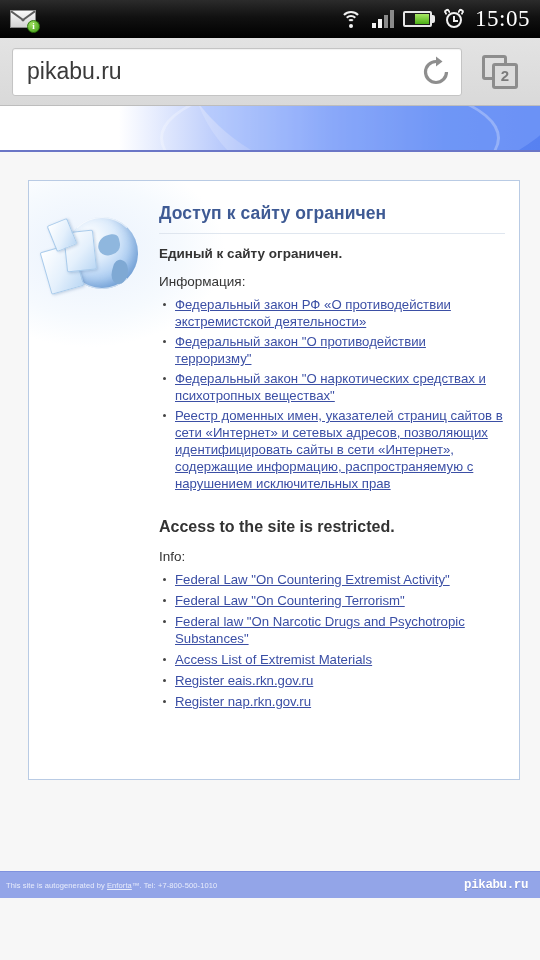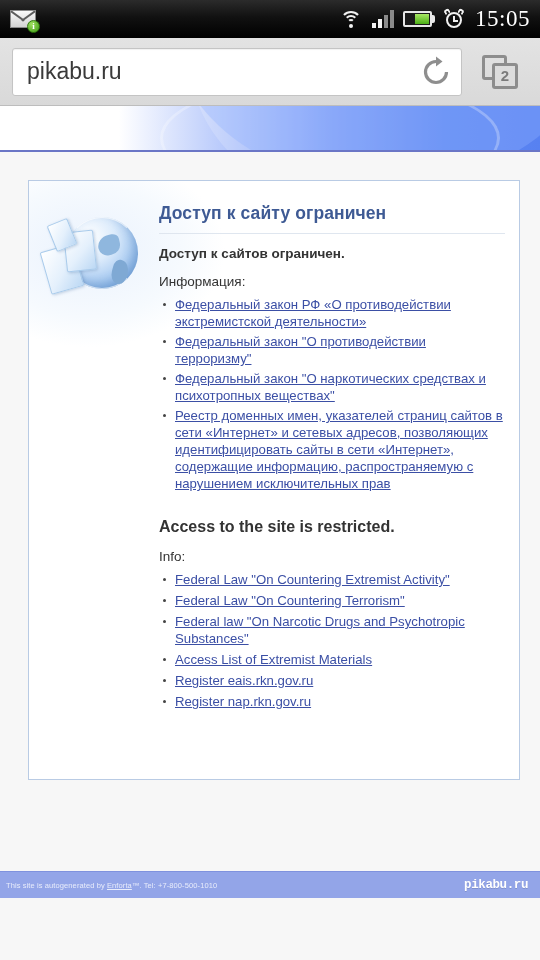--- a/index.html
+++ b/index.html
@@ -318,21 +318,21 @@
             <div class="mer"></div>
             <div class="land1"></div>
             <div class="land2"></div>
             <div class="pg pg1"></div>
             <div class="pg pg2"></div>
             <div class="pg pg3"></div>
           </div>
         </div>
         <div class="body-col">
           <h1 class="title">Доступ к сайту ограничен</h1>
-          <div class="lead">Доступ к сайтов ограничен.</div>
+          <div class="lead">Единый к сайту ограничен.</div>
           <div class="sub">Информация:</div>
           <ul class="links ru">
             <li><a href="#">Федеральный закон РФ «О противодействии экстремистской деятельности»</a></li>
             <li><a href="#">Федеральный закон "О противодействии терроризму"</a></li>
             <li><a href="#">Федеральный закон "О наркотических средствах и психотропных веществах"</a></li>
             <li><a href="#">Реестр доменных имен, указателей страниц сайтов в сети «Интернет» и сетевых адресов, позволяющих идентифицировать сайты в сети «Интернет», содержащие информацию, распространяемую с нарушением исключительных прав</a></li>
           </ul>
 
           <div class="gap-en"></div>
 

